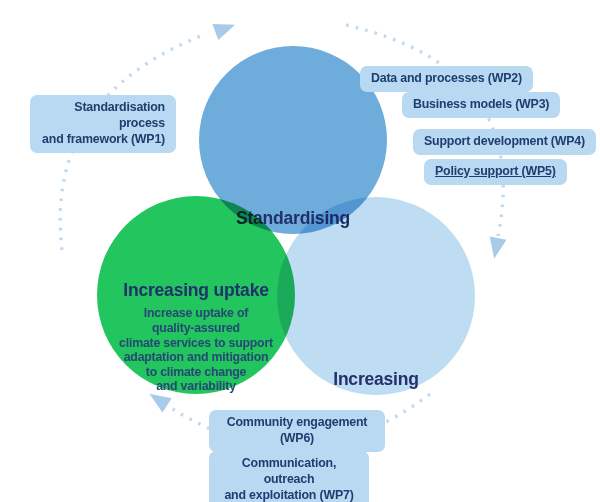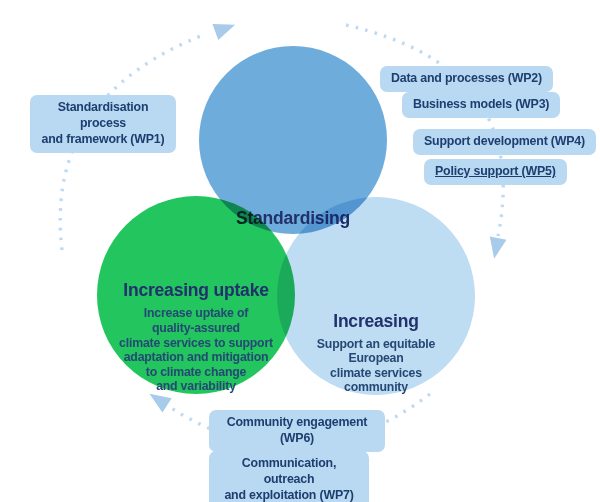--- a/index.html
+++ b/index.html
@@ -71,22 +71,22 @@
     padding: 5px 11px;
     font-size: 12.4px;
     font-weight: 700;
     letter-spacing: -0.2px;
     line-height: 1.28;
     color: #1D3E6F;
     text-align: center;
     white-space: pre-line;
     box-sizing: border-box;
   }
-  .wp1 { left: 30px;  top: 95px;  width: 146px; }
-  .wp2 { left: 380px; top: 66px;  }
+  .wp1 { left: 30px;  top: 95px;  width: 146px; text-align: right; }
+  .wp2 { left: 360px; top: 66px;  }
   .wp3 { left: 402px; top: 92px;  }
   .wp4 { left: 413px; top: 129px; }
   .wp5 { left: 424px; top: 159px; text-decoration: underline; }
   .wp6 { left: 209px; top: 410px; width: 176px; }
   .wp7 { left: 209px; top: 451px; width: 160px; }
   .dots {
     fill: none;
     stroke-width: 3.4;
     stroke-dasharray: 2.6 7.2;
     stroke-linecap: butt;
@@ -117,24 +117,20 @@
     <p>Increase uptake of
 quality-assured
 climate services to support
 adaptation and mitigation
 to climate change
 and variability</p>
   </div>
 
   <div class="circle circle-supporting">
     <h2>Increasing</h2>
-    <p>Support an equitable
-European
-climate services
-community</p>
   </div>
 
   <div class="wp-label wp1">Standardisation process
 and framework (WP1)</div>
   <div class="wp-label wp2">Data and processes (WP2)</div>
   <div class="wp-label wp3">Business models (WP3)</div>
   <div class="wp-label wp4">Support development (WP4)</div>
   <div class="wp-label wp5">Policy support (WP5)</div>
   <div class="wp-label wp6">Community engagement
 (WP6)</div>

